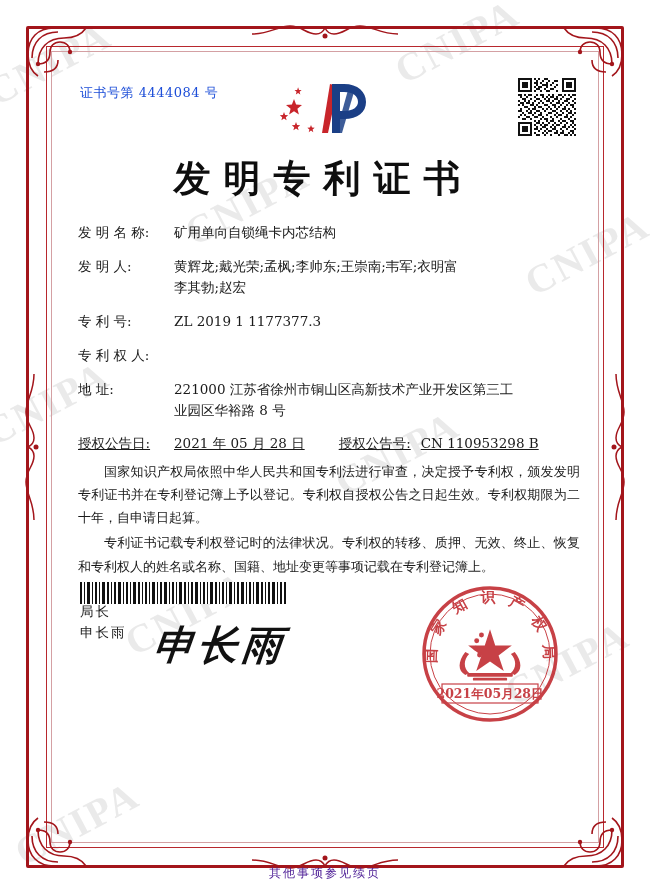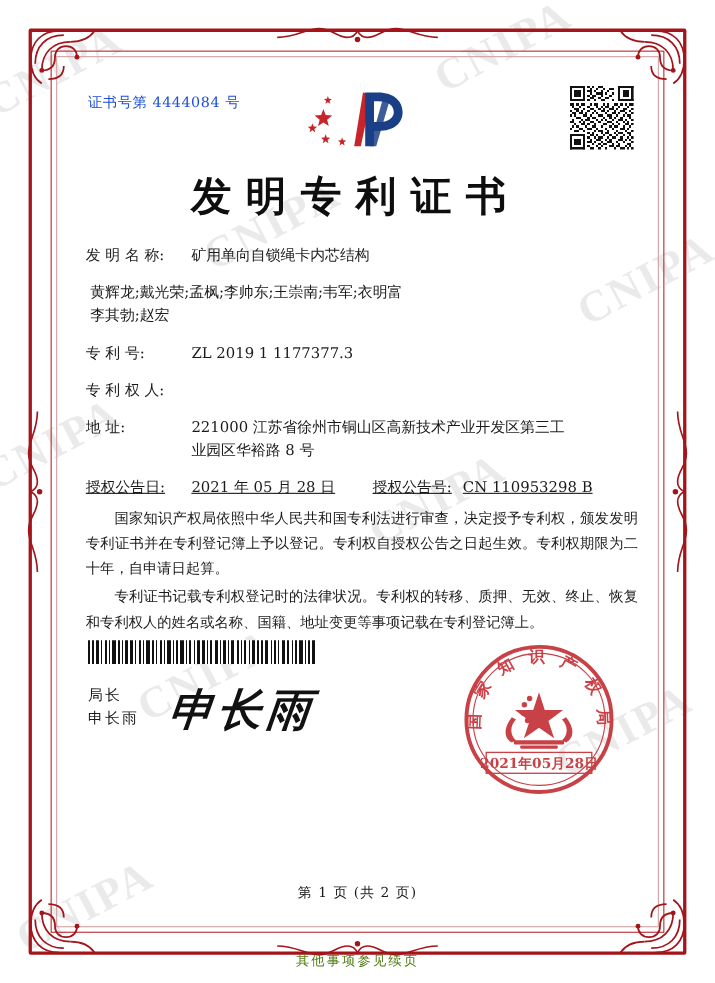--- a/index.html
+++ b/index.html
@@ -183,21 +183,21 @@
     left: 18px;
     top: 520px;
     width: 208px;
     height: 22px;
   }
   .barcode svg { display:block; }
 
   .signature-block {
     position: absolute;
     left: 18px;
-    top: 560px;
+    top: 539px;
     font-size: 13.5px;
     line-height: 1.55;
     letter-spacing: 2px;
   }
 
   .handwriting {
     position: absolute;
     left: 92px;
     top: 556px;
     font-size: 40px;
@@ -227,21 +227,21 @@
     letter-spacing: 1px;
   }
 
   .footer-note {
     position: absolute;
     left: 0; right: 0;
     bottom: 12px;
     text-align: center;
     font-size: 12px;
     letter-spacing: 2px;
-    color: #4d7c0f;
+    color: #4c1d95;
     z-index: 3;
   }
 </style>
 </head>
 <body>
 
 <div class="watermarks">
   <div class="wm" style="left:-18px; top:40px;">CNIPA</div>
   <div class="wm" style="left:390px; top:18px;">CNIPA</div>
   <div class="wm" style="left:180px; top:180px;">CNIPA</div>
@@ -586,20 +586,21 @@
   <div class="title">发明专利证书</div>
 
   <div class="fields">
 
     <div class="row">
       <div class="lbl tight">发 明 名 称:</div>
       <div class="val">矿用单向自锁绳卡内芯结构</div>
     </div>
 
     <div class="row">
+      <div class="lbl tight">发 明 人:</div>
       <div class="val">
         <span class="sub">黄辉龙;戴光荣;孟枫;李帅东;王崇南;韦军;衣明富</span>
         <span class="sub">李其勃;赵宏</span>
       </div>
     </div>
 
     <div class="row">
       <div class="lbl tight">专 利 号:</div>
       <div class="val">ZL 2019 1 1177377.3</div>
     </div>
@@ -728,16 +729,15 @@
         <text font-size="14.5" font-family="'DejaVu Serif','Liberation Serif',serif" font-weight="700" fill="#c0272d" letter-spacing="4">
           <textPath href="#arcTop" startOffset="50%" text-anchor="middle">国 家 知 识 产 权 局</textPath>
         </text>
 
         <rect x="26" y="104" width="96" height="19" fill="none" stroke="#c0272d" stroke-width="1.2"></rect>
         <text x="74" y="118" font-size="12.5" text-anchor="middle" font-family="'DejaVu Serif','Liberation Serif',serif" font-weight="700" fill="#c0272d">2021年05月28日</text>
       </g>
     </svg>
   </div>
 
-  <div class="page-no">第 1 页 (共 2 页)</div>
 </div>
 
 <div class="footer-note">其他事项参见续页</div>
 
 </body></html>

